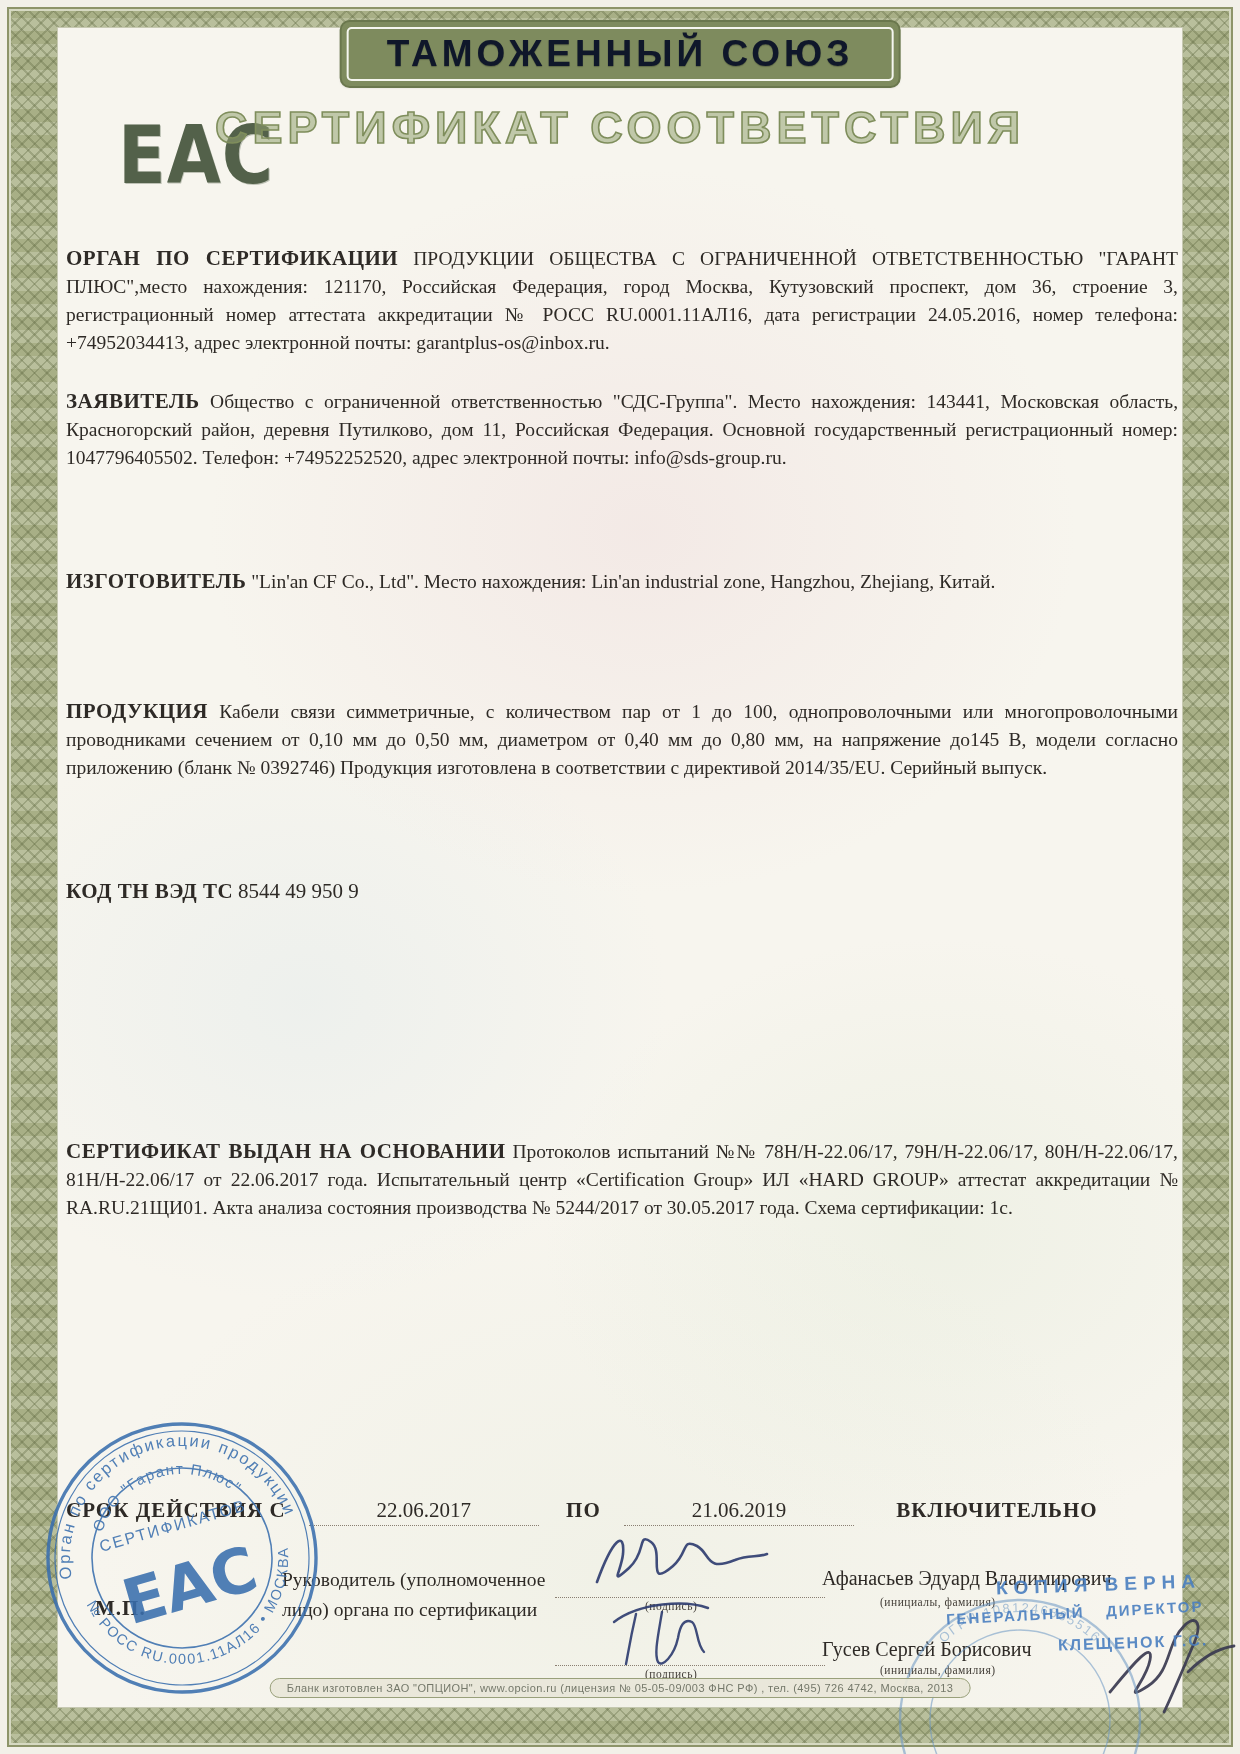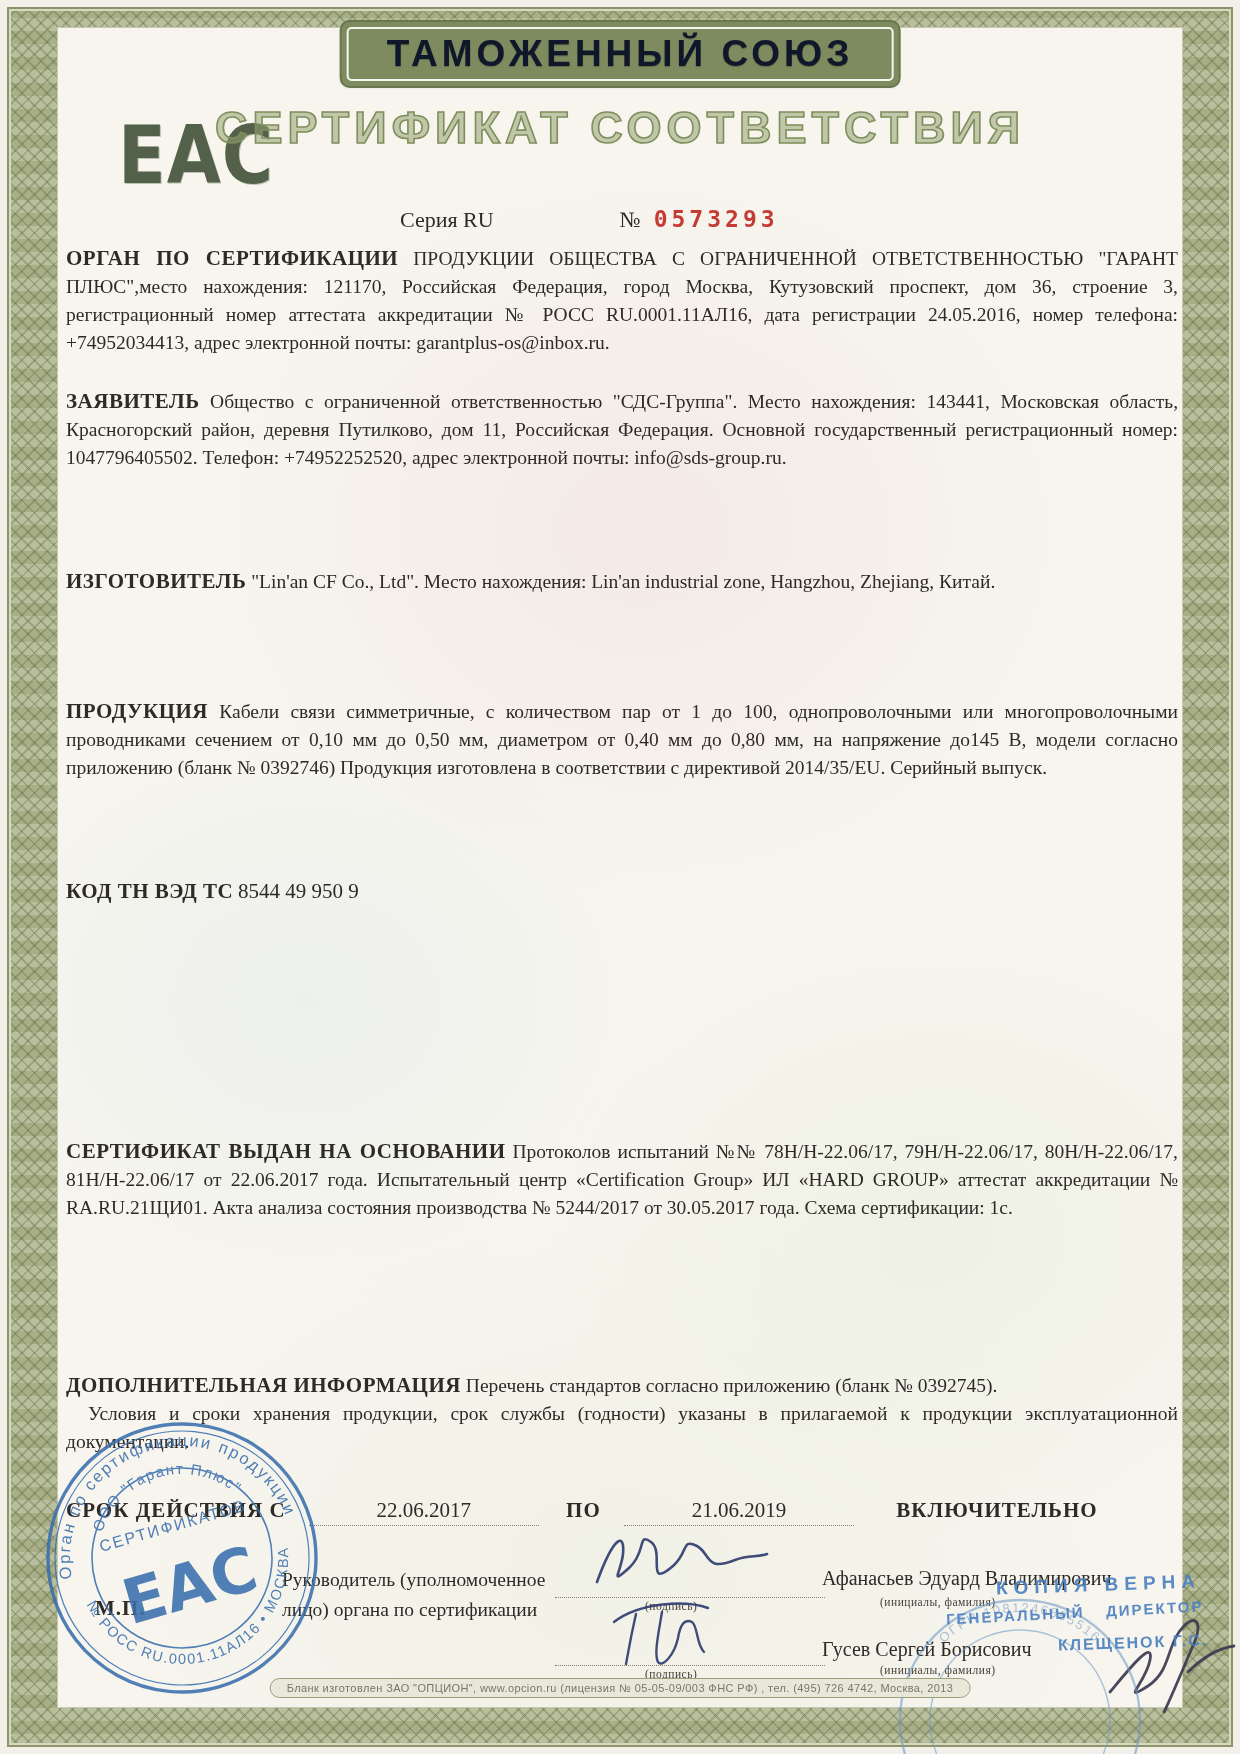--- a/index.html
+++ b/index.html
@@ -115,25 +115,20 @@
 <div class="page">
   <div class="frame"></div>
   <div class="paper"></div>
 
   <div class="banner">
     <div class="banner-inner">ТАМОЖЕННЫЙ СОЮЗ</div>
   </div>
   <div class="eac-mark">ЕАС</div>
   <div class="doc-title">СЕРТИФИКАТ СООТВЕТСТВИЯ</div>
 
-  <div class="num-row" style="left:400px; top:206px;">
-    <span>Серия RU</span>
-    <span style="margin-left:120px;">№</span>
-    <span class="series-red" style="margin-left:8px;">0573293</span>
-  </div>
 
   <p class="sec" style="top:243px;">
     <span class="lbl">ОРГАН ПО СЕРТИФИКАЦИИ</span>
     <span>ПРОДУКЦИИ ОБЩЕСТВА С ОГРАНИЧЕННОЙ ОТВЕТСТВЕННОСТЬЮ "ГАРАНТ ПЛЮС",место нахождения: 121170, Российская Федерация, город Москва, Кутузовский проспект, дом 36, строение 3, регистрационный номер аттестата аккредитации № РОСС RU.0001.11АЛ16, дата регистрации 24.05.2016, номер телефона: +74952034413, адрес электронной почты: garantplus-os@inbox.ru.</span>
   </p>
 
   <p class="sec" style="top:386px;">
     <span class="lbl">ЗАЯВИТЕЛЬ</span>
     <span>Общество с ограниченной ответственностью "СДС-Группа". Место нахождения: 143441, Московская область, Красногорский район, деревня Путилково, дом 11, Российская Федерация. Основной государственный регистрационный номер: 1047796405502. Телефон: +74952252520, адрес электронной почты: info@sds-group.ru.</span>
   </p>
@@ -152,25 +147,20 @@
     <span class="lbl">КОД ТН ВЭД ТС</span>
     <span style="font-size:21px;">8544 49 950 9</span>
   </p>
 
 
   <p class="sec" style="top:1136px;">
     <span class="lbl">СЕРТИФИКАТ ВЫДАН НА ОСНОВАНИИ</span>
     <span>Протоколов испытаний №№ 78Н/Н-22.06/17, 79Н/Н-22.06/17, 80Н/Н-22.06/17, 81Н/Н-22.06/17 от 22.06.2017 года. Испытательный центр «Certification Group» ИЛ «HARD GROUP» аттестат аккредитации № RA.RU.21ЩИ01. Акта анализа состояния производства № 5244/2017 от 30.05.2017 года. Схема сертификации: 1с.</span>
   </p>
 
-  <p class="sec" style="top:1370px;">
-    <span class="lbl">ДОПОЛНИТЕЛЬНАЯ ИНФОРМАЦИЯ</span>
-    <span>Перечень стандартов согласно приложению (бланк № 0392745).</span>
-    <span class="indent2">Условия и сроки хранения продукции, срок службы (годности) указаны в прилагаемой к продукции эксплуатационной документации.</span>
-  </p>
 
   <div class="valid-row">
     <span class="lbl">СРОК ДЕЙСТВИЯ С</span>
     <span class="valid-slot" style="width:230px; margin-left:18px;">22.06.2017</span>
     <span class="lbl" style="margin-left:22px;margin-top:29px;">ПО</span>
     <span class="valid-slot" style="width:230px; margin-left:18px;">21.06.2019</span>
     <span class="lbl" style="margin-left:37px;">ВКЛЮЧИТЕЛЬНО</span>
   </div>
 
   <div class="mp">М.П.</div>

